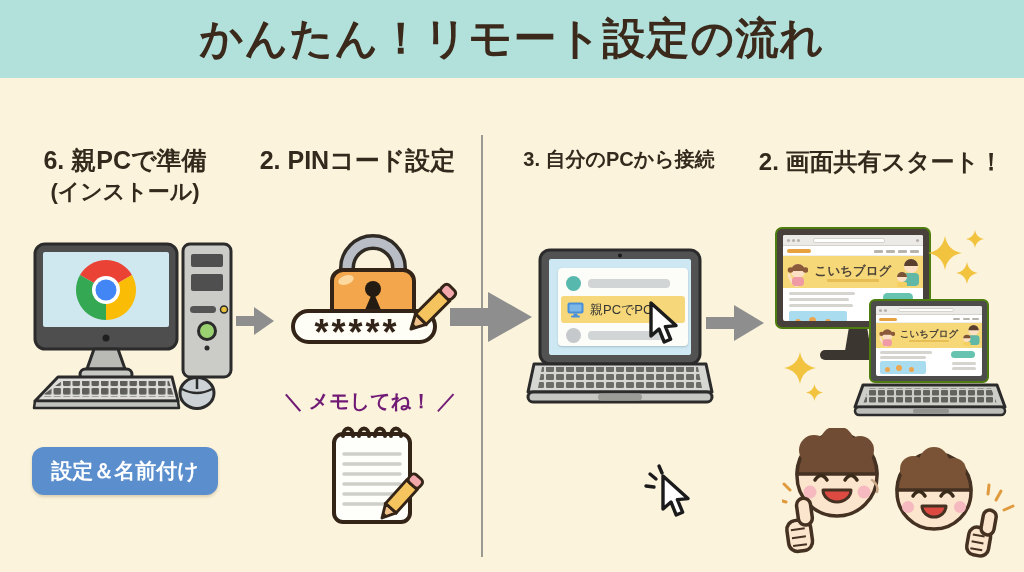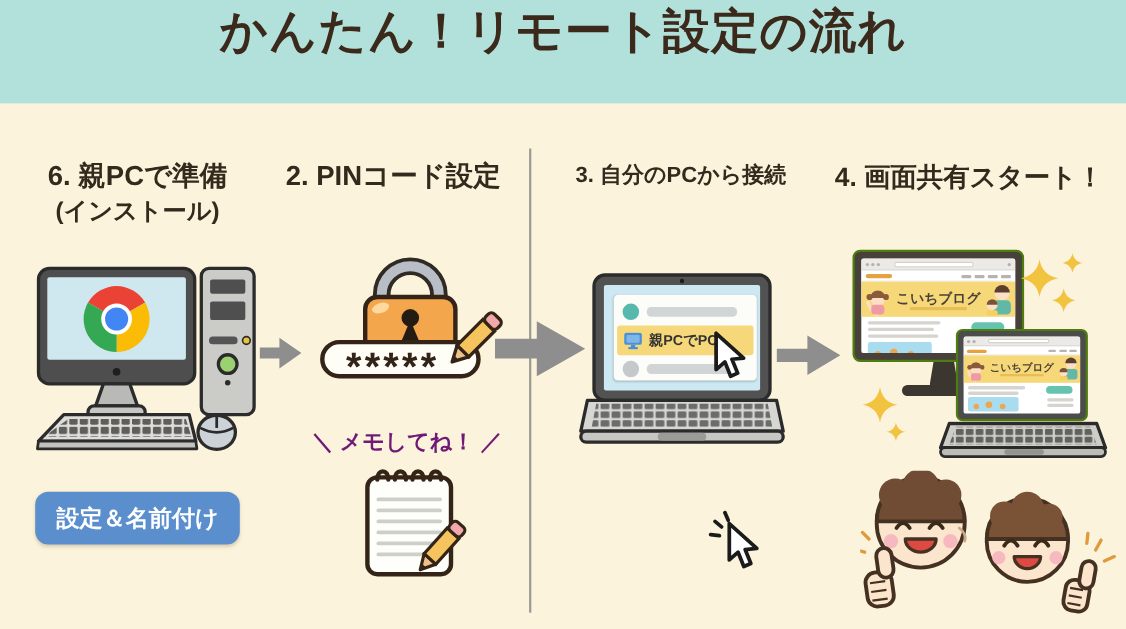--- a/index.html
+++ b/index.html
@@ -4,22 +4,22 @@
 <style>
   html,body{margin:0;padding:0;background:#888;}
   *{box-sizing:border-box;}
   .canvas{
     position:relative;width:1024px;height:572px;overflow:hidden;
     background:#fbf3db;
     font-family:"Liberation Sans","DejaVu Sans",sans-serif;
   }
   .abs{position:absolute;}
   
-  .banner{left:0;top:0;width:1024px;height:94px;background:#b2e1dc;
-    display:flex;align-items:flex-start;justify-content:center;}
+  .banner{left:0;top:0;width:1024px;height:78px;background:#b2e1dc;
+    display:flex;align-items:center;justify-content:center;}
   .banner h1{margin:0;font-size:43px;font-weight:800;color:#3b2a1b;letter-spacing:1px;}
   
   .divider{left:481px;top:135px;width:2px;height:422px;background:#9a9a92;}
   
   .step-heading{color:#33291d;font-weight:800;text-align:center;line-height:1.15;}
   .sh1{left:18px;top:146px;width:214px;font-size:25px;}
   .sh1 .sub{font-size:22px;display:block;margin-top:4px;}
   .sh2{left:250px;top:146px;width:215px;font-size:25px;}
   .sh3{left:495px;top:148px;width:248px;font-size:20px;}
   .sh4{left:752px;top:148px;width:258px;font-size:24px;}
@@ -32,21 +32,21 @@
   .asterisks{left:297px;top:310px;width:120px;height:36px;display:flex;align-items:center;justify-content:center;
     font-size:36px;font-weight:800;color:#33241a;letter-spacing:3px;padding-top:10px;}
   .memo-note{left:272px;top:388px;width:196px;text-align:center;font-size:20px;font-weight:800;color:#701a75;}
   
   .panel{left:558px;top:268px;width:130px;height:78px;background:#fcfcf9;border-radius:4px;
     box-shadow:0 1px 2px rgba(0,0,0,.18);}
   .dot{position:absolute;border-radius:50%;}
   .bar{position:absolute;border-radius:4px;background:#d2d5d6;}
   .row-sel{position:absolute;left:3px;top:28px;width:124px;height:27px;background:#f6d87a;border-radius:3px;
     display:flex;align-items:center;padding-left:6px;gap:6px;}
-  .row-sel .lbl{font-size:13px;font-weight:700;color:#333;}
+  .row-sel .lbl{font-size:13px;font-weight:400;color:#333;}
   
   .scr-frame{background:#48403a;border:2px solid #4d7c0f;border-radius:7px;padding:6px;}
   .backmon{left:775px;top:227px;width:156px;height:102px;}
   .lapscr{left:869px;top:299px;width:120px;height:84px;border-radius:6px;padding:5px;background:#4c4c4a;}
   .page{position:relative;width:100%;height:100%;background:#fff;border-radius:2px;overflow:hidden;}
   .bbar{position:absolute;left:0;top:0;width:100%;background:#eceae6;border-bottom:1px solid #d6d3cd;}
   .bdot{position:absolute;width:3px;height:3px;border-radius:50%;background:#b4b1ab;}
   .addr{position:absolute;background:#fff;border:1px solid #d6d3cd;border-radius:2px;}
   .navrow{position:absolute;width:100%;background:#fff;border-bottom:1px solid #eee;}
   .logo-bar{position:absolute;background:#e8a13f;border-radius:2px;}
@@ -79,21 +79,21 @@
     <span>6. 親PCで準備</span>
     <span class="sub">(インストール)</span>
   </div>
   <div class="abs step-heading sh2">
     <span>2. PINコード設定</span>
   </div>
   <div class="abs step-heading sh3">
     <span>3. 自分のPCから接続</span>
   </div>
   <div class="abs step-heading sh4">
-    <span>4. 画面共有スタート！</span>
+    <span>2. 画面共有スタート！</span>
   </div>
 
   <svg class="abs" style="left:25px;top:235px;" width="215" height="185" viewBox="0 0 215 185">
     <defs>
       <pattern id="kb1" width="9.5" height="8.5" patternUnits="userSpaceOnUse">
         <rect width="7.5" height="6.5" rx="1.2" fill="#5e5e5b"></rect>
       </pattern>
     </defs>
 
     <g>

